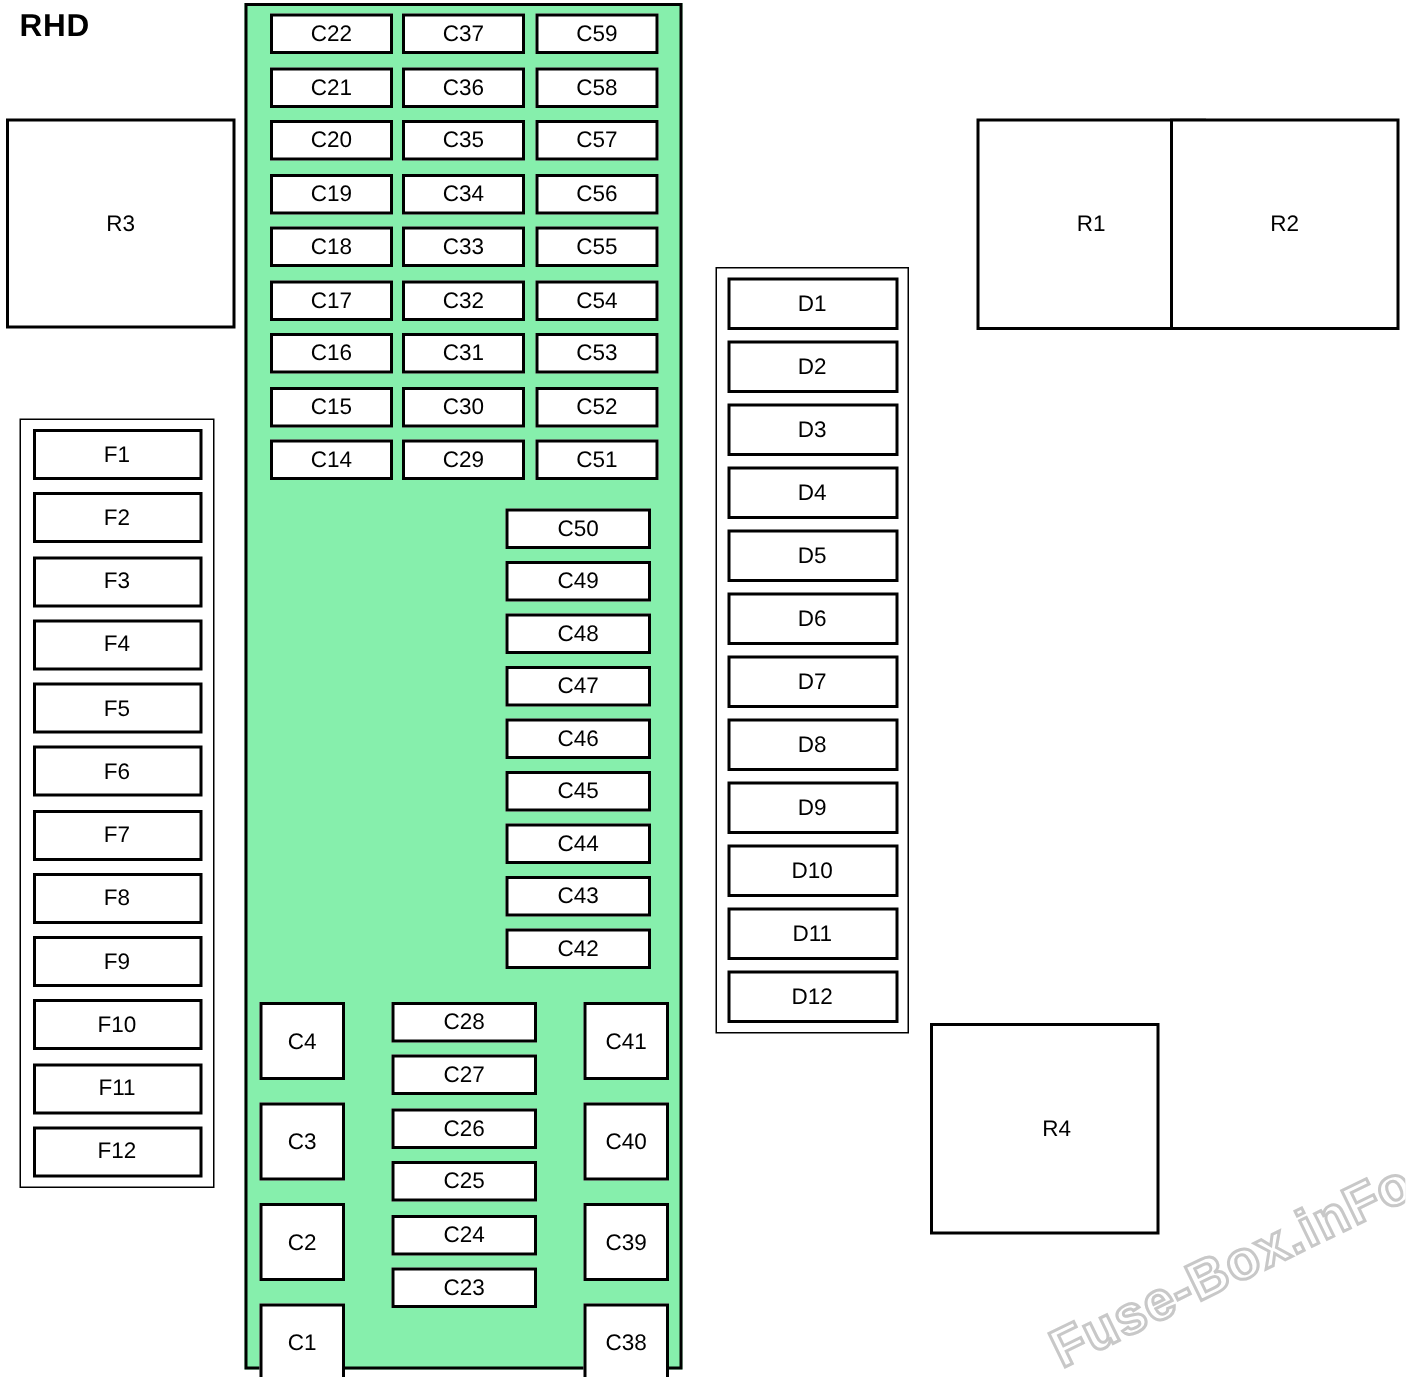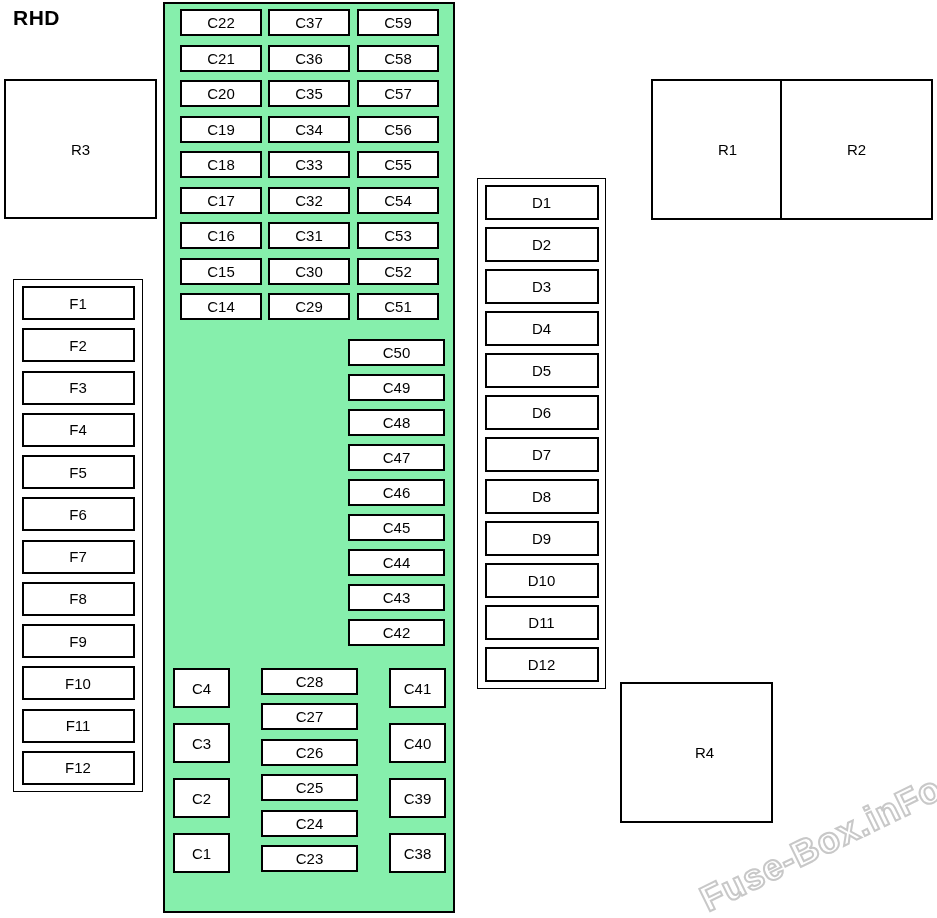--- a/index.html
+++ b/index.html
@@ -28,33 +28,33 @@
   .group.d-group{left:477px;top:178px;width:129px;height:511px;}
   .main-box{
     position:absolute;left:163px;top:2px;width:292px;height:911px;
     border:2px solid #000;background:#86efac;
   }
   .col{position:absolute;display:flex;flex-direction:column;}
   .col.grid1{left:15px;top:5px;gap:8.5px;}
   .col.grid2{left:103px;top:5px;gap:8.5px;}
   .col.grid3{left:192px;top:5px;gap:8.5px;}
   .col.midL{left:7px;top:335px;gap:8px;}
-  .col.midR{left:183px;top:335px;gap:8px;}
+  .col.midR{left:172px;top:335px;gap:8px;}
   .col.botL{left:8px;top:664px;gap:15px;}
   .col.botM{left:96px;top:664px;gap:8.4px;align-items:center;}
   .col.botR{left:224px;top:664px;gap:15px;}
   .box{
     border:2px solid #000;background:#fff;flex:0 0 auto;
     display:flex;align-items:center;justify-content:center;font-size:15px;
   }
   .f-group .box{width:113px;height:34px;}
   .d-group .box{width:114px;height:35px;}
   .grid1 .box,.grid2 .box,.grid3 .box{width:82px;height:27px;}
   .midL .box,.midR .box{width:97px;height:27px;}
-  .botL .box,.botR .box{width:57px;height:40px;text-align:right;}
+  .botL .box,.botR .box{width:57px;height:52px;text-align:right;}
   .botM .box{width:97px;height:27px;}
   .watermark{
     position:absolute;left:690px;top:823px;width:262px;height:44px;
     transform:rotate(-26deg);transform-origin:center center;
     font-size:36px;font-weight:bold;letter-spacing:1px;white-space:nowrap;
     color:#ffffff;-webkit-text-stroke:2px #c8c8c8;
     text-shadow:0 0 1px #d4d4d4;
   }
 </style>
 </head>

